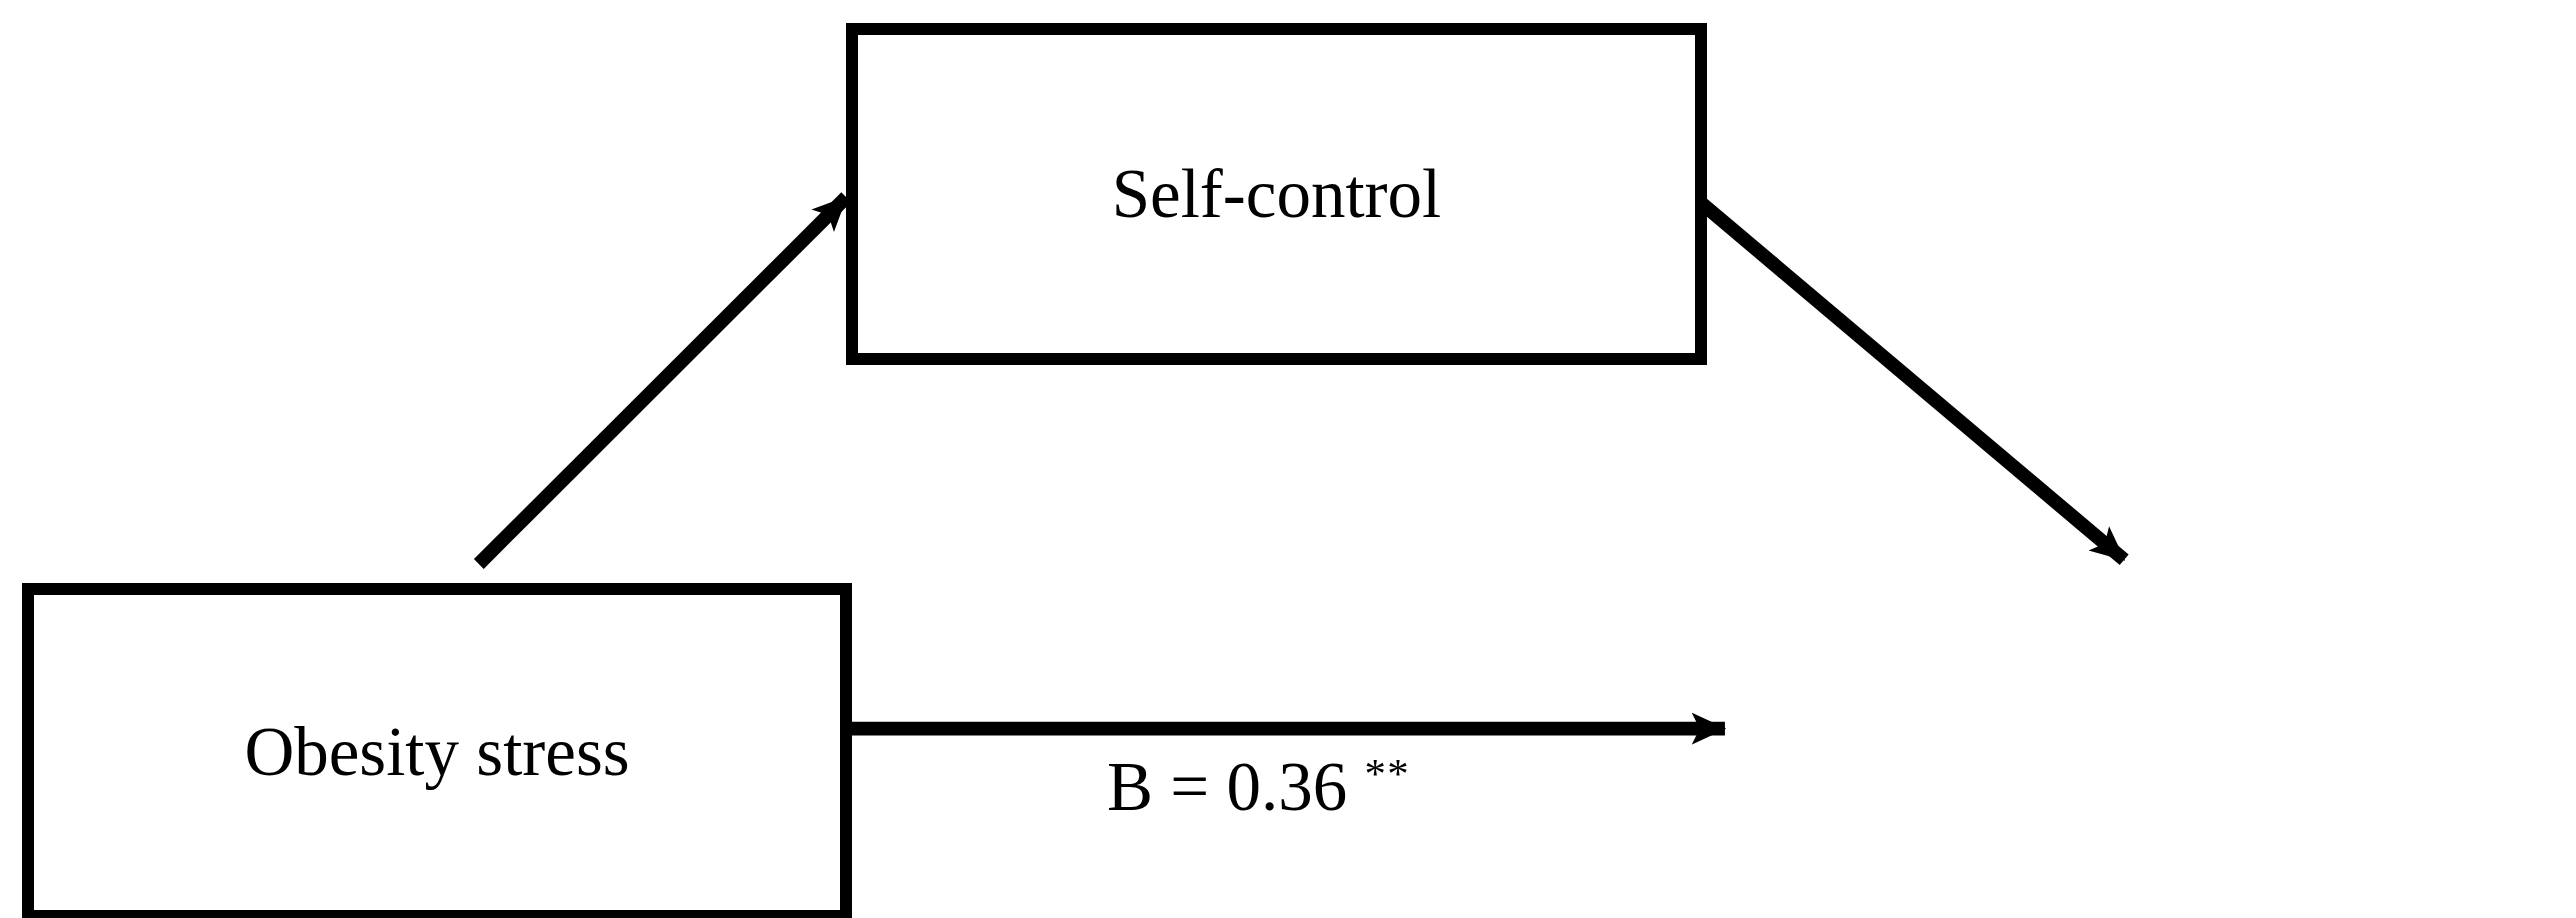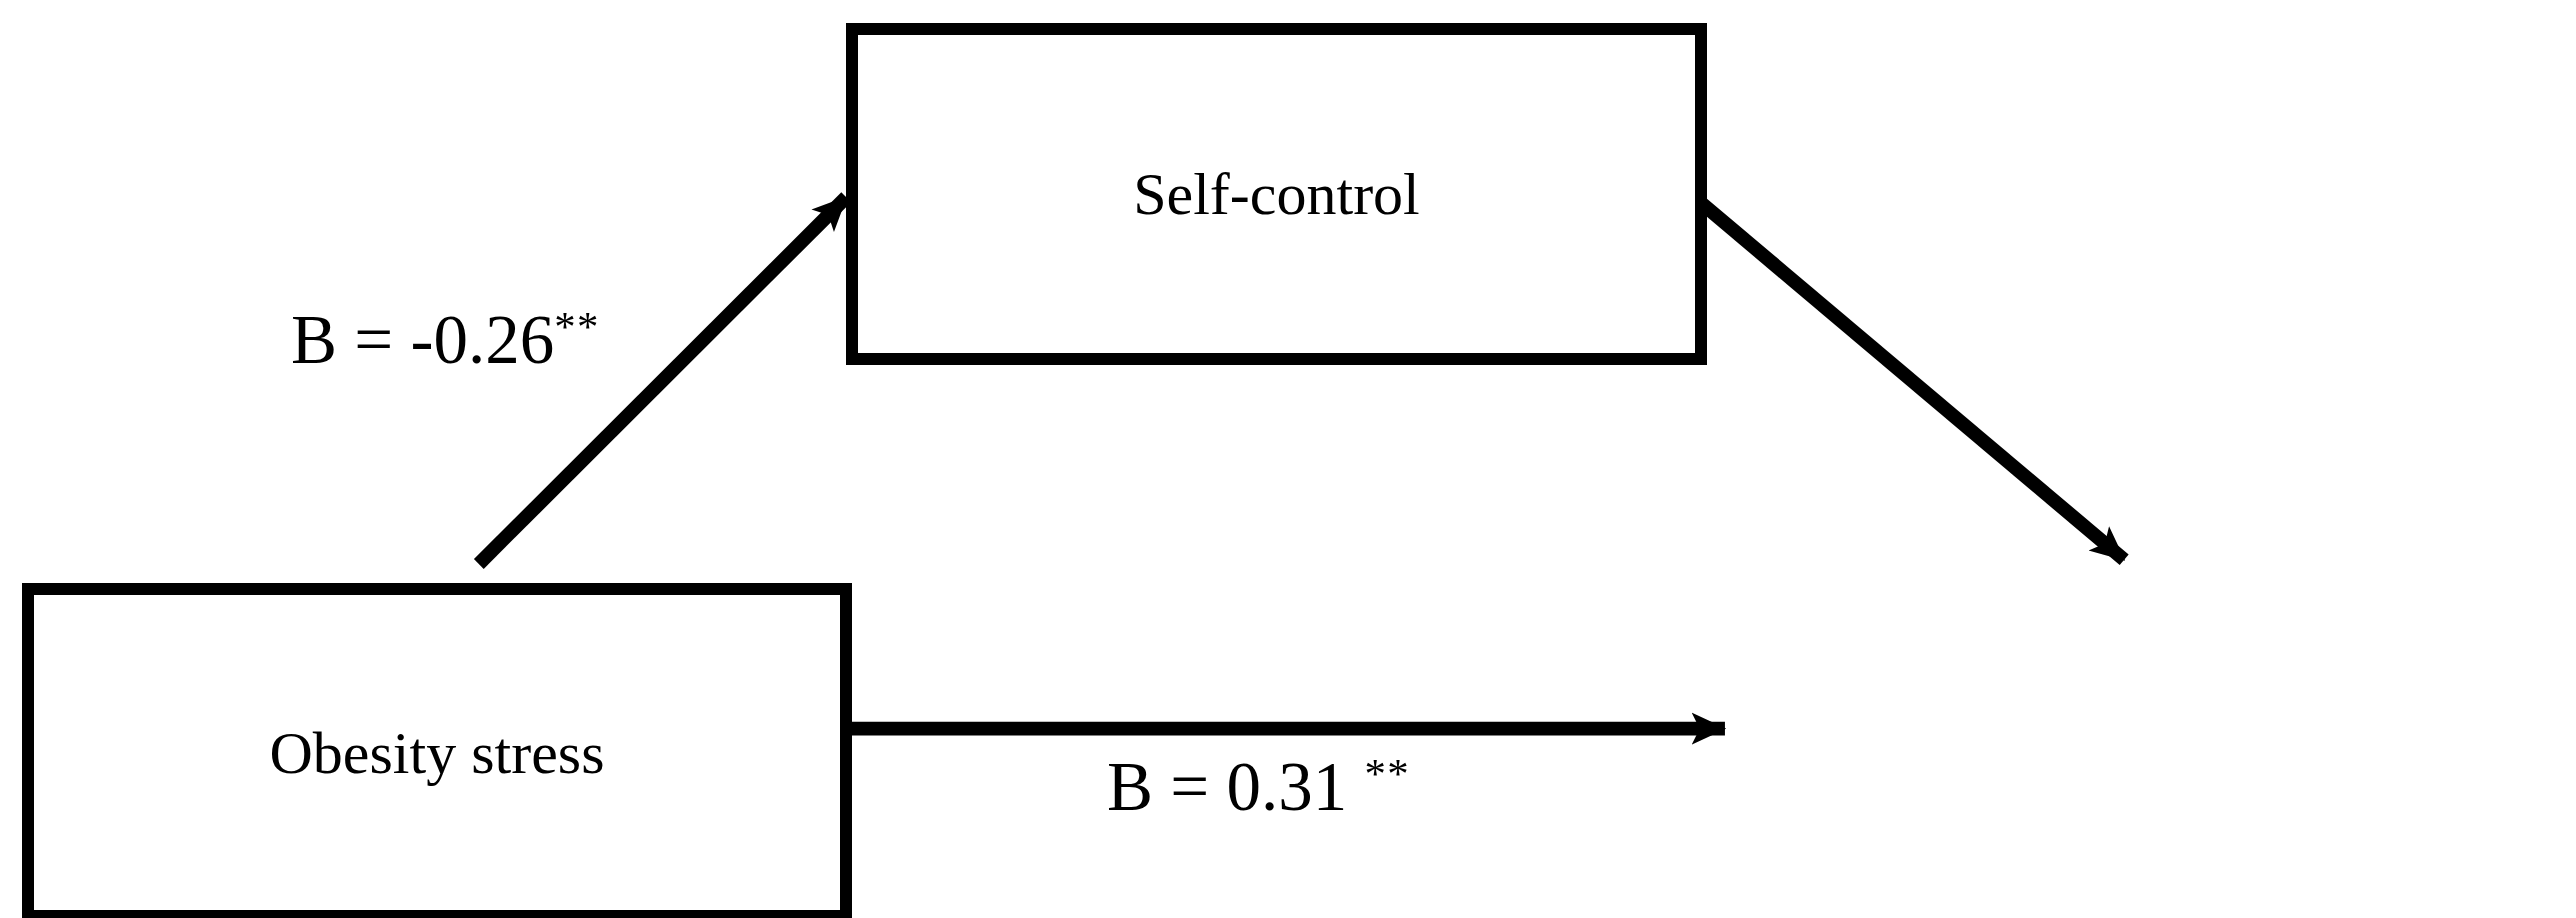--- a/index.html
+++ b/index.html
@@ -27,21 +27,21 @@
     position: absolute;
     box-sizing: border-box;
     border: 12.5px solid #000000;
     background: #ffffff;
     display: flex;
     align-items: center;
     justify-content: center;
     text-align: center;
   }
   .node span {
-    font-size: 60px;
+    font-size: 69px;
     line-height: 1;
     white-space: nowrap;
   }
   .node-mediator  { left: 846px; top: 23px;  width: 861px; height: 342px; }
   .node-predictor { left: 22px;   top: 558px; width: 830px; height: 339px; margin-top: 25px; }
   .node-outcome   { left: 1724px; top: 558px; width: 830px; height: 331px; }
   .edge-label {
     position: absolute;
     font-size: 69px;
     line-height: 1;
@@ -74,19 +74,18 @@
 
   <div class="node node-mediator">
     <span>Self-control</span>
   </div>
 
   <div class="node node-predictor">
     <span>Obesity stress</span>
   </div>
 
 
-  <div class="edge-label label-a"><span>B = -0.26</span><sup class="sig">**</sup></div>
 
 
-  <div class="edge-label label-c"><span>B = 0.31 </span><sup class="sig">**</sup></div>
+  <div class="edge-label label-c"><span>B = 0.36 </span><sup class="sig">**</sup></div>
 
 </div>
 
 
 </body></html>

